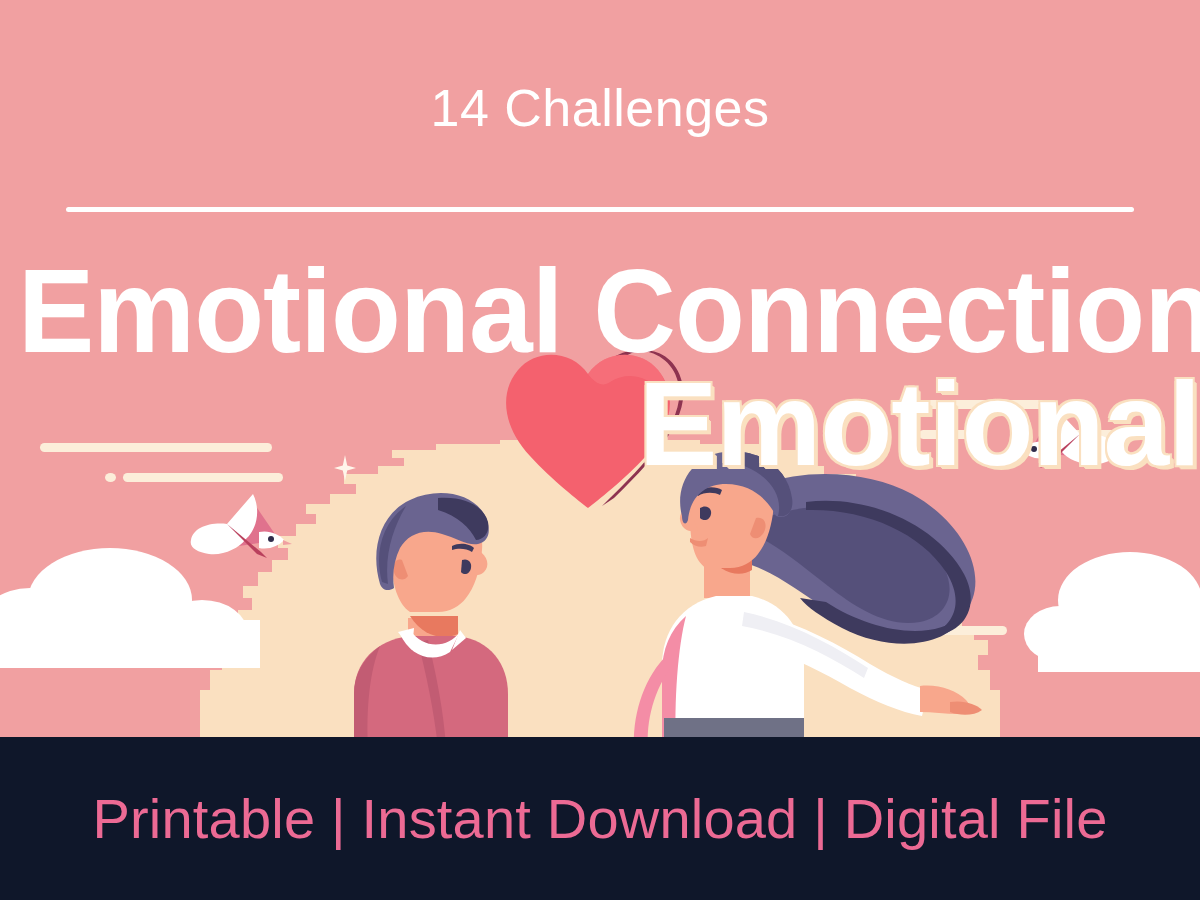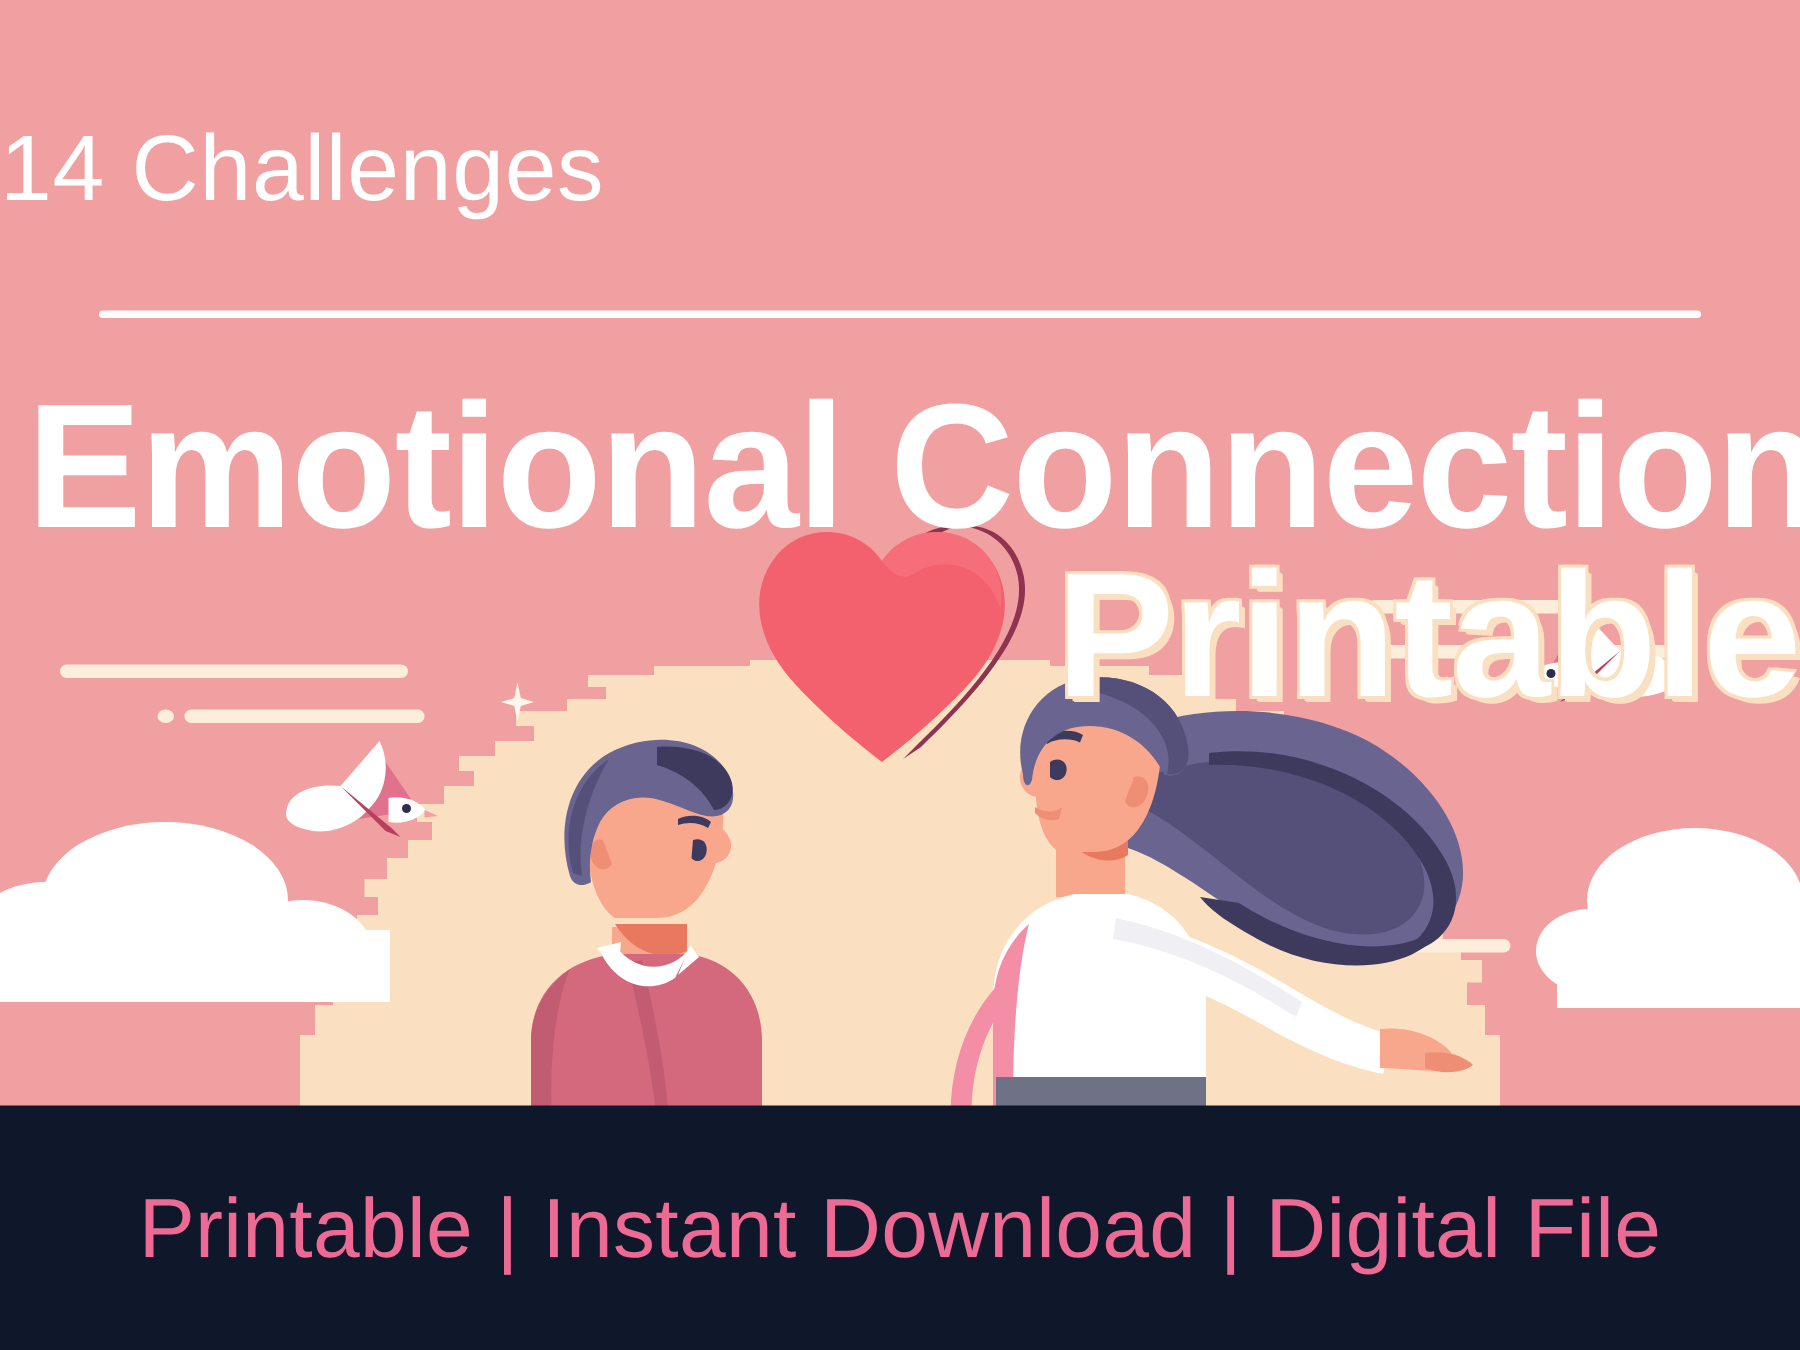--- a/index.html
+++ b/index.html
@@ -57,22 +57,22 @@
   .sparkle{
     position:absolute;
     background:#FFF6EA;
     clip-path:polygon(50% 0%,60% 40%,100% 50%,60% 60%,50% 100%,40% 60%,0% 50%,40% 40%);
   }
 
   
   .eyebrow{
     position:absolute;
     left:0; top:82px; width:1200px;
-    text-align:left;
-    font-size:62px;
+    text-align:center;
+    font-size:52px;
     font-weight:400;
     color:#FFFFFF;
     letter-spacing:0.5px;
     line-height:1;
     font-family:"Liberation Sans", sans-serif;
   }
   .divider{
     position:absolute;
     left:66px; top:207px;
     width:1068px; height:5px;
@@ -309,20 +309,20 @@
   </div>
 
   <div class="sparkle" style="left:334px;top:455px;width:22px;height:26px;"></div>
 
   <div class="eyebrow">14 Challenges</div>
 
   <div class="divider"></div>
 
   <div class="title-wrap">
     <div class="title-l1">Emotional Connection</div>
-    <div class="title-l2">Printable</div>
+    <div class="title-l2">Emotional</div>
   </div>
 
   <div class="bottom-band">
     <div class="caption">Printable | Instant Download | Digital File</div>
   </div>
 
 </div>
 
 </body></html>

